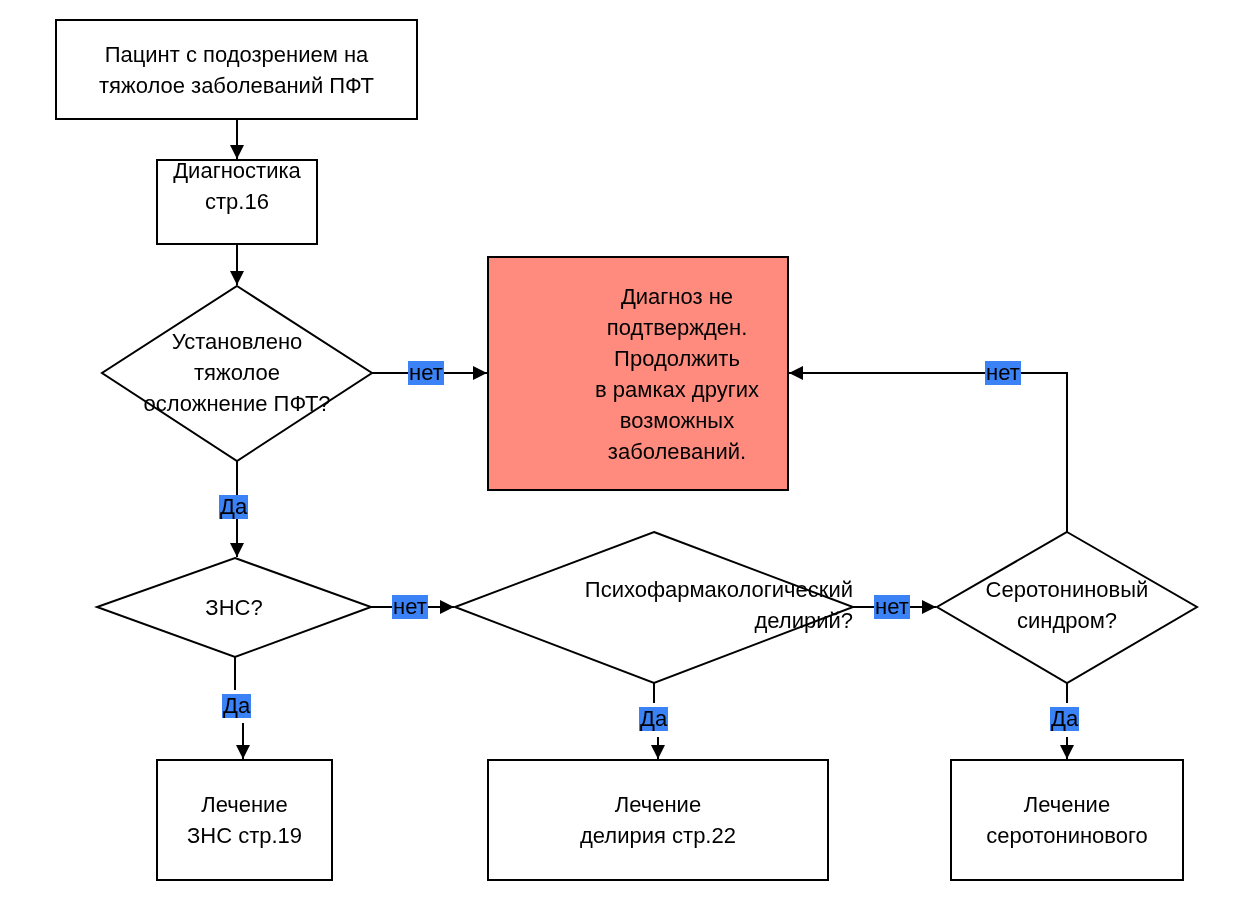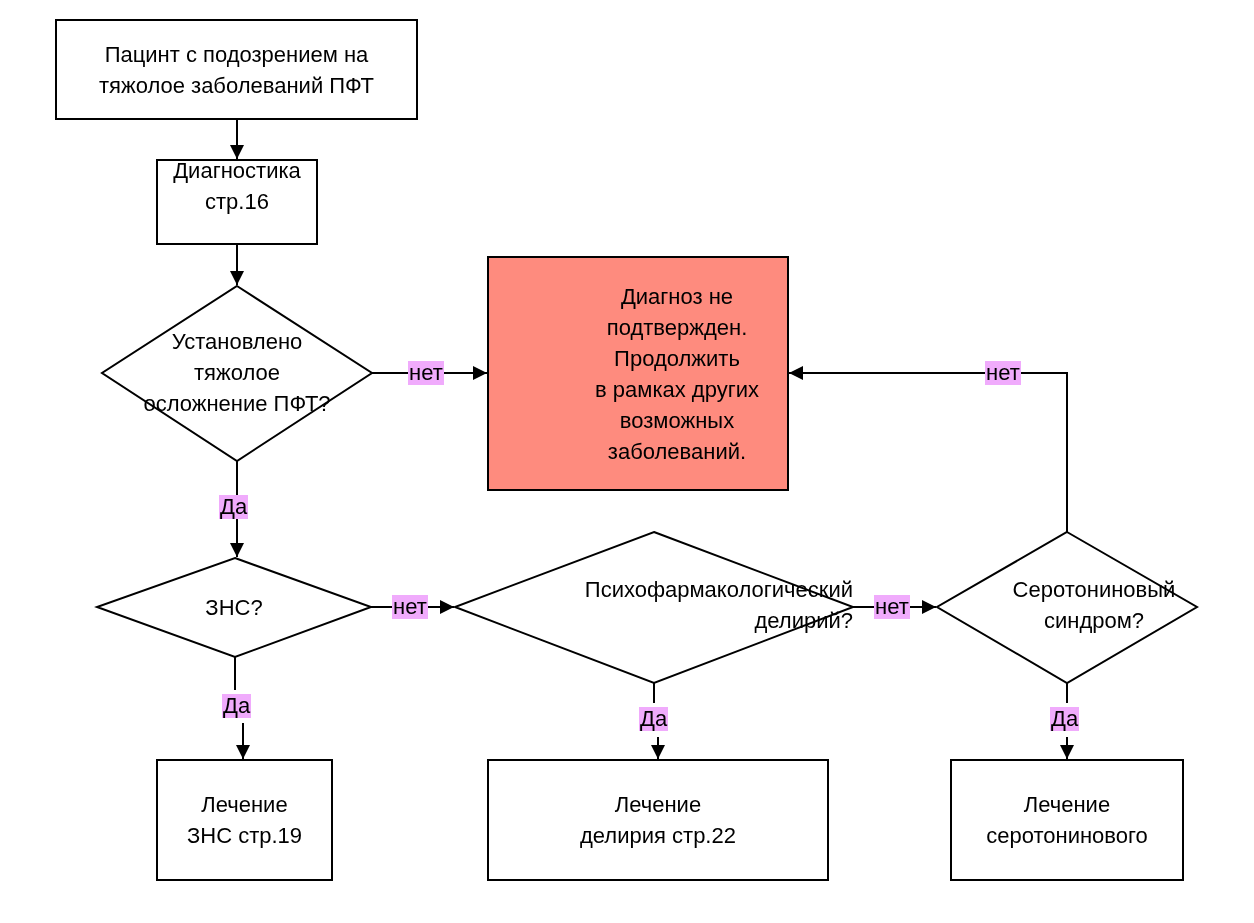--- a/index.html
+++ b/index.html
@@ -4,21 +4,21 @@
 <style>
   html, body { margin: 0; padding: 0; background: #ffffff; }
   body { width: 1254px; height: 923px; position: relative; overflow: hidden;
          font-family: "Liberation Sans", sans-serif; color: #000; }
   svg#flow { position: absolute; left: 0; top: 0; }
   .node-text { position: absolute; display: flex; flex-direction: column;
                align-items: center; justify-content: center; text-align: center;
                font-size: 22px; line-height: 31px; white-space: nowrap; }
   .node-text span { display: block; }
   .edge-label { position: absolute; font-size: 22px; line-height: 24px;
-                background: #f0abfc; padding: 0 1px; white-space: nowrap; }
+                background: #3b82f6; padding: 0 1px; white-space: nowrap; }
 </style>
 </head>
 <body>
 
 <svg id="flow" width="1254" height="923" viewBox="0 0 1254 923">
   <defs>
     <marker id="arrow" viewBox="0 0 10 10" refX="10" refY="5" markerWidth="7" markerHeight="7" orient="auto-start-reverse" markerUnits="userSpaceOnUse">
       <path d="M0,0 L10,5 L0,10 z" fill="#000"></path>
     </marker>
     <marker id="arrowbig" viewBox="0 0 12 12" refX="12" refY="6" markerWidth="14" markerHeight="14" orient="auto" markerUnits="userSpaceOnUse">
@@ -75,21 +75,21 @@
   <span>возможных</span>
   <span>заболеваний.</span>
 </div>
 <div class="node-text" style="left:97px;top:590px;width:274px;height:34px;">
   <span>ЗНС?</span>
 </div>
 <div class="node-text" style="left:455px;top:573px;width:398px;height:64px;align-items:flex-end;">
   <span>Психофармакологический</span>
   <span>делирий?</span>
 </div>
-<div class="node-text" style="left:964px;top:573px;width:260px;height:64px;">
+<div class="node-text" style="left:937px;top:573px;width:260px;height:64px;">
   <span>Серотониновый</span>
   <span>синдром?</span>
 </div>
 <div class="node-text" style="left:157px;top:760px;width:175px;height:120px;">
   <span>Лечение</span>
   <span>ЗНС стр.19</span>
 </div>
 <div class="node-text" style="left:488px;top:760px;width:340px;height:120px;">
   <span>Лечение</span>
   <span>делирия стр.22</span>

